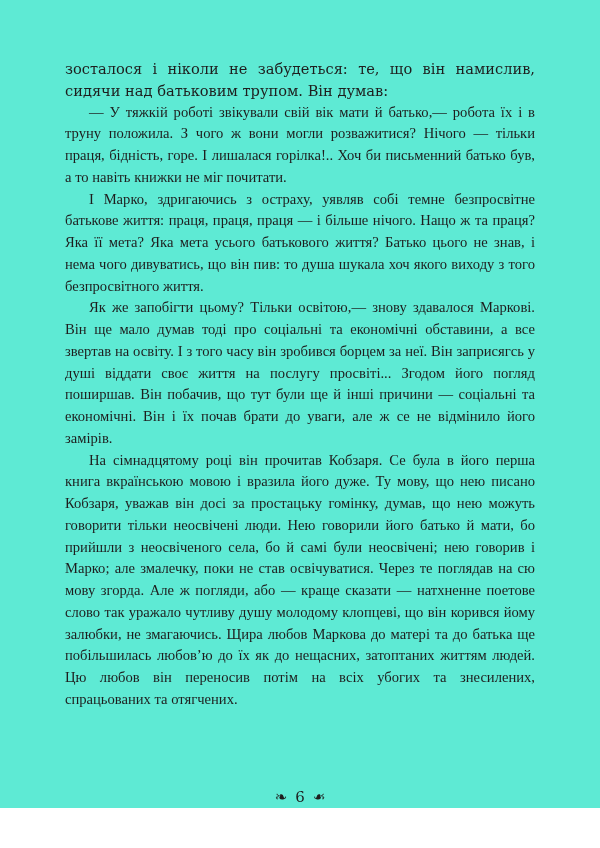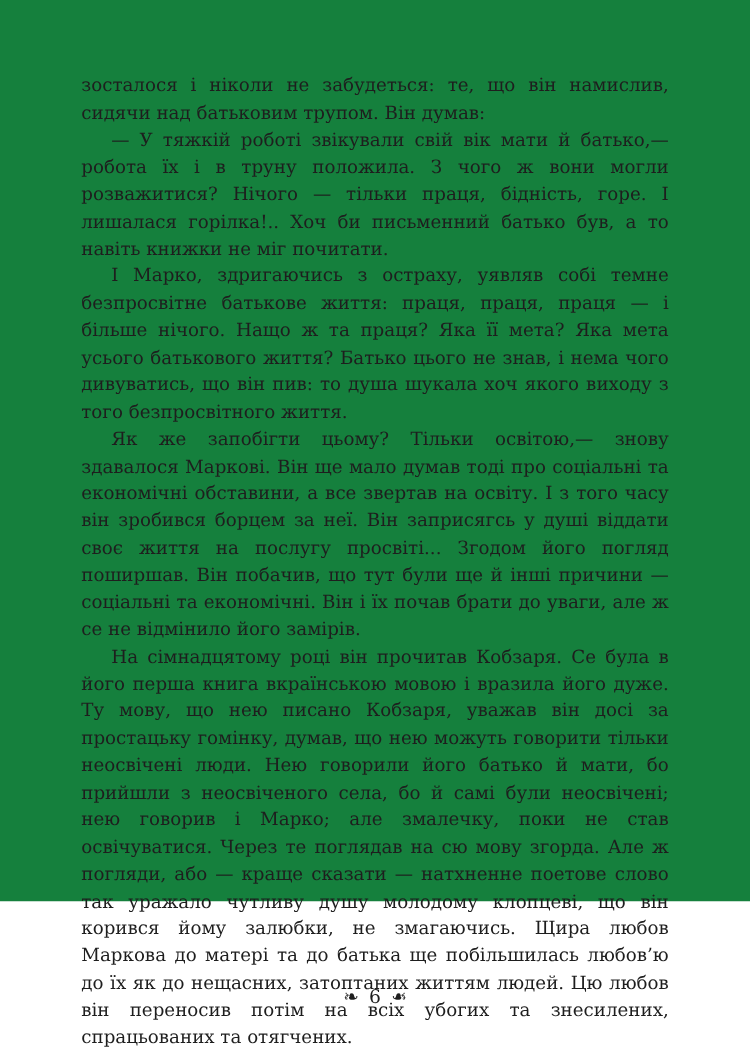--- a/index.html
+++ b/index.html
@@ -9,42 +9,43 @@
   }
   body {
     width: 600px;
     height: 848px;
     position: relative;
     overflow: hidden;
   }
   .page {
     position: absolute;
     left: 0; top: 0;
-    width: 600px; height: 721px;
-    background: #15803d;
+    width: 600px; height: 808px;
+    background: #5eead4;
   }
   .text-column {
     position: absolute;
     left: 65px;
     top: 58px;
     width: 470px;
     font-family: "DejaVu Serif", "Liberation Serif", serif;
     font-size: 14.6px;
     line-height: 21.75px;
     color: #1e1e1e;
     text-align: justify;
   }
   .para {
     margin: 0;
     padding: 0;
     text-indent: 0;
     hyphens: none;
   }
   .para.indent {
     text-indent: 24px;
+    font-family: Liberation Serif, serif;
   }
   .footer {
     position: absolute;
     left: 0;
     width: 600px;
     top: 788px;
     text-align: center;
     font-family: "DejaVu Serif", "Liberation Serif", serif;
     font-size: 15px;
     color: #1e1e1e;

